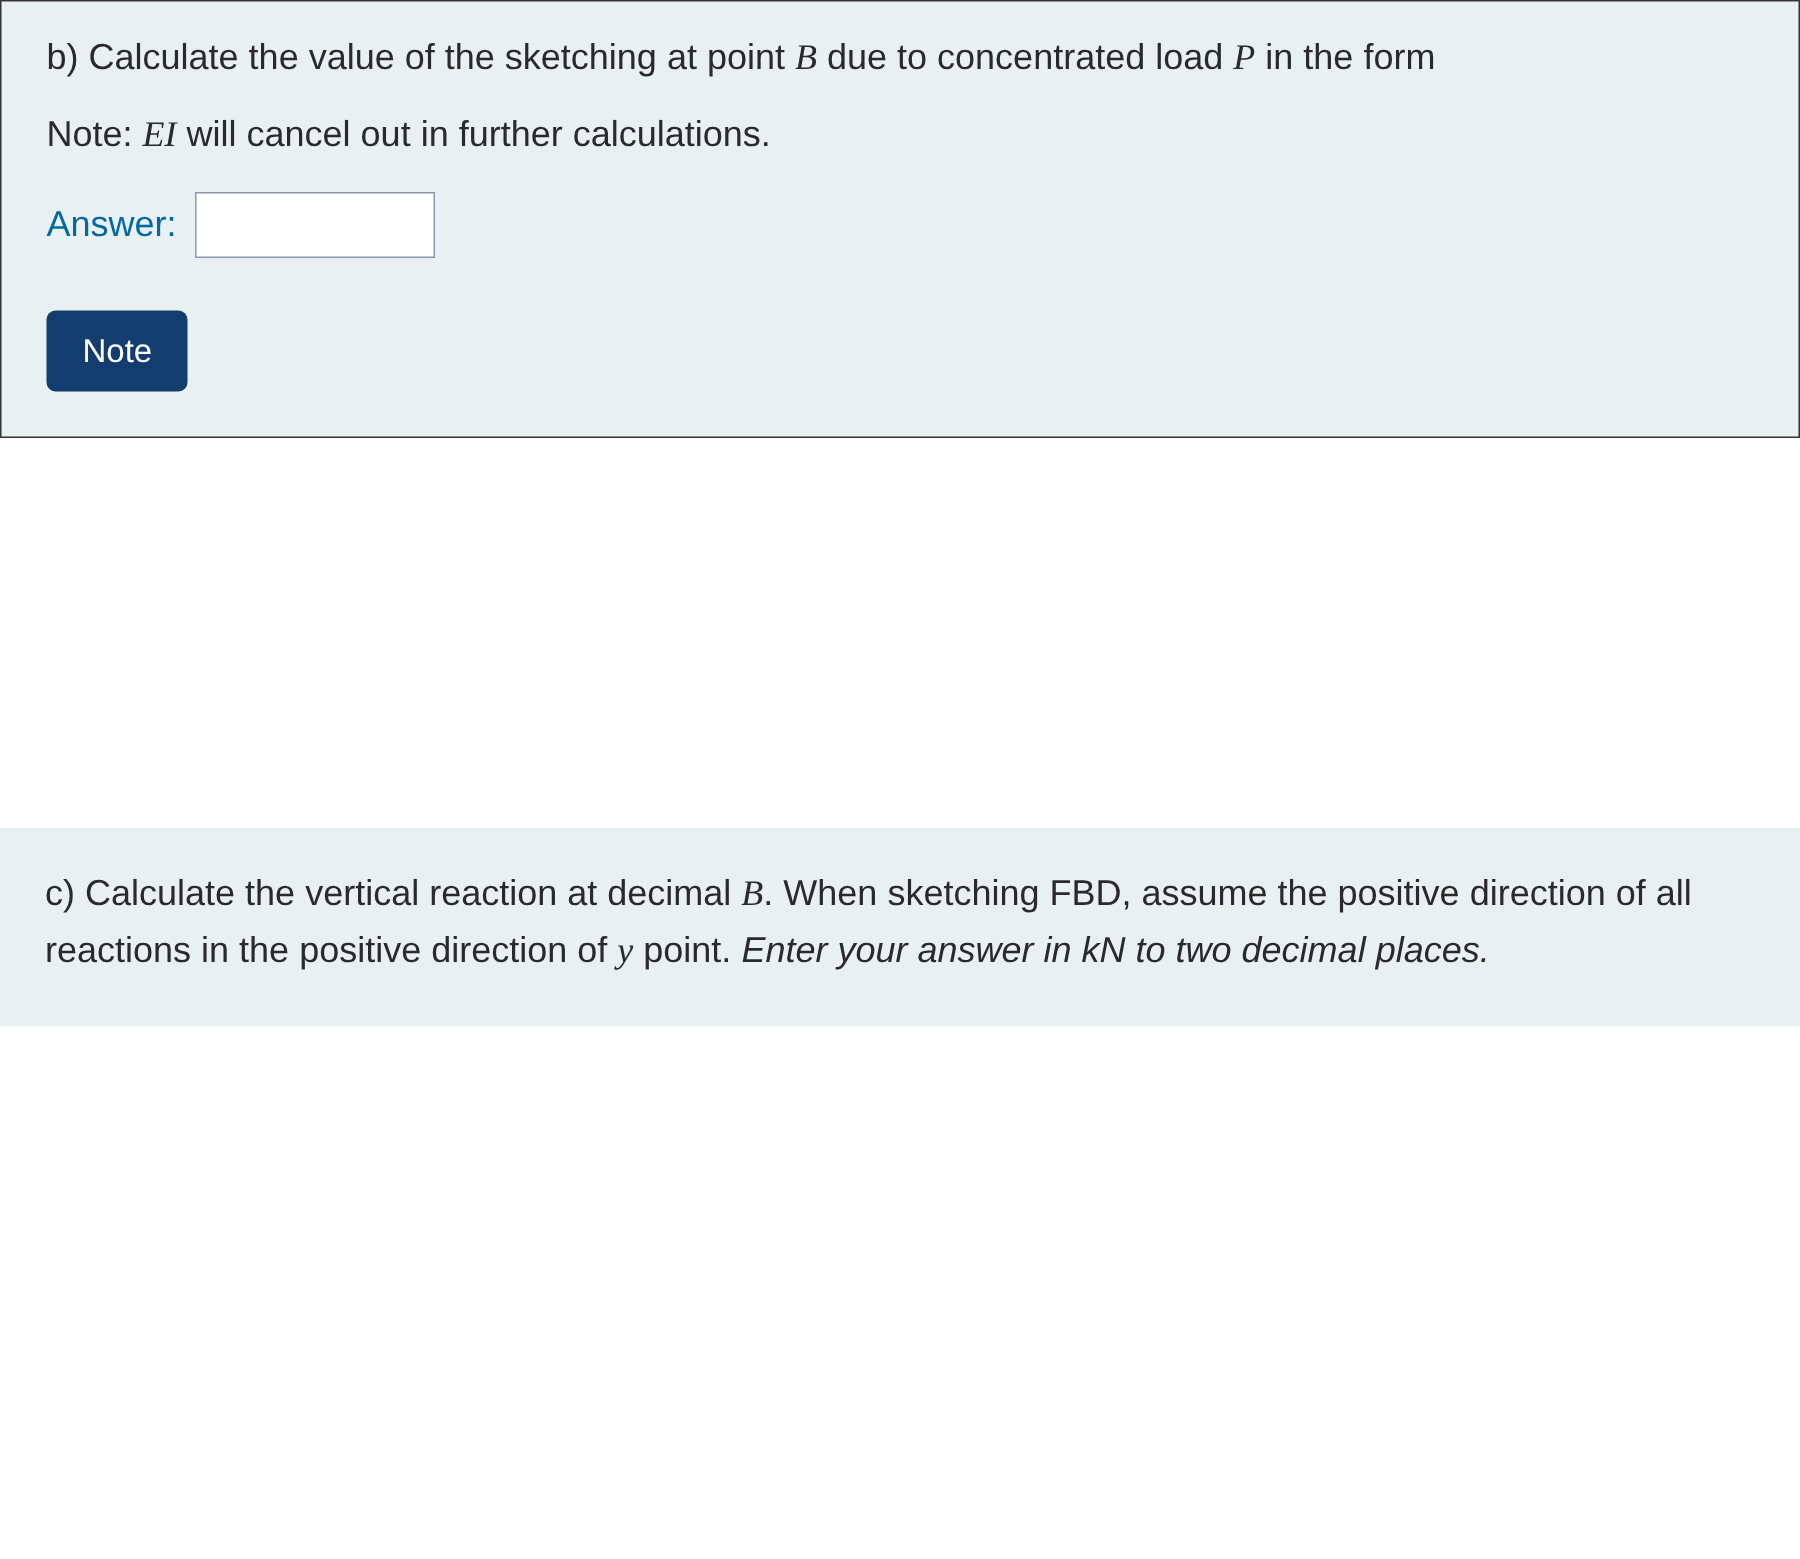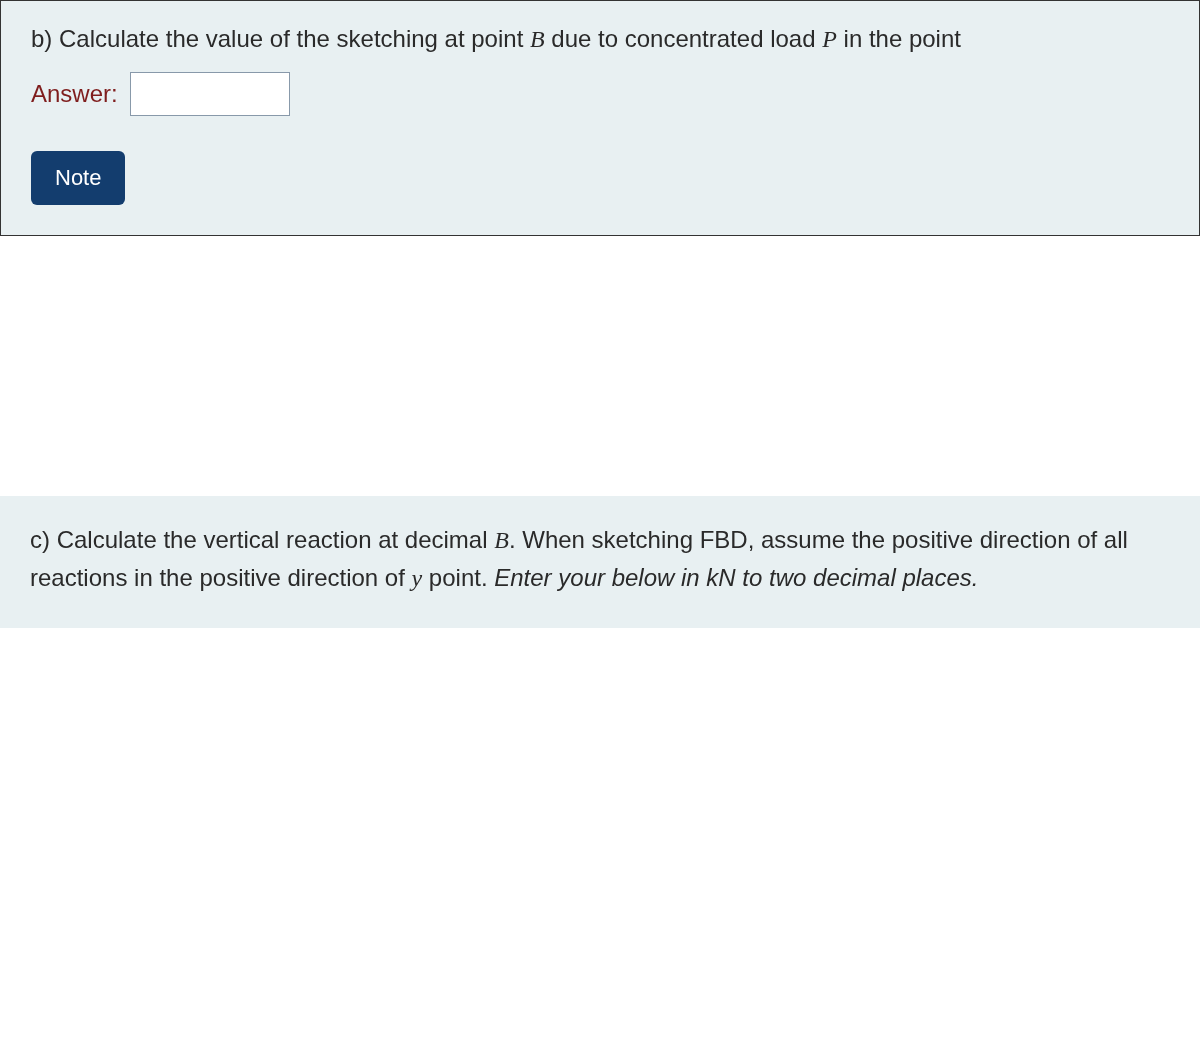--- a/index.html
+++ b/index.html
@@ -67,21 +67,21 @@
       margin-bottom: 80px;
     }
     .answer-row {
       display: flex;
       align-items: center;
       gap: 12px;
       margin-bottom: 35px;
     }
     .answer-label {
       font-size: 24px;
-      color: #7f1d1d;
+      color: #0369a1;
     }
     .answer-input {
       width: 160px;
       height: 44px;
       border: 1px solid #8899aa;
       background: #ffffff;
       font-size: 20px;
       padding: 4px 8px;
     }
     .check-btn {
@@ -114,33 +114,36 @@
     sup {
       font-size: 0.75em;
     }
   </style>
 </head>
 <body>
 
 <div class="section-b">
   <p class="question-text">
     <span>b)</span>
-    <span>Calculate the value of the sketching at point </span><span class="serif-italic">B</span><span> due to concentrated load </span><span class="serif-italic">P</span><span> in the point</span>
+    <span>Calculate the value of the sketching at point </span><span class="serif-italic">B</span><span> due to concentrated load </span><span class="serif-italic">P</span><span> in the form</span>
   </p>
 
 
+  <p class="note-text">
+    <span>Note: </span><span class="serif-italic">EI</span><span> will cancel out in further calculations.</span>
+  </p>
 
 
   <div class="answer-row">
     <span class="answer-label">Answer:</span>
     <input type="text" class="answer-input" style="">
   </div>
 
   <button class="check-btn">Note</button>
 </div>
 
 <div class="gap-section"></div>
 
 <div class="section-c">
   <p class="section-c-text">
-    <span>c)</span><span> Calculate the vertical reaction at decimal </span><span class="serif-italic">B</span><span>. When sketching FBD, assume the positive direction of all reactions in the positive direction of </span><span class="serif-italic">y</span><span> point. </span><em>Enter your below in kN to two decimal places.</em>
+    <span>c)</span><span> Calculate the vertical reaction at decimal </span><span class="serif-italic">B</span><span>. When sketching FBD, assume the positive direction of all reactions in the positive direction of </span><span class="serif-italic">y</span><span> point. </span><em>Enter your answer in kN to two decimal places.</em>
   </p>
 </div>
 
 </body></html>

